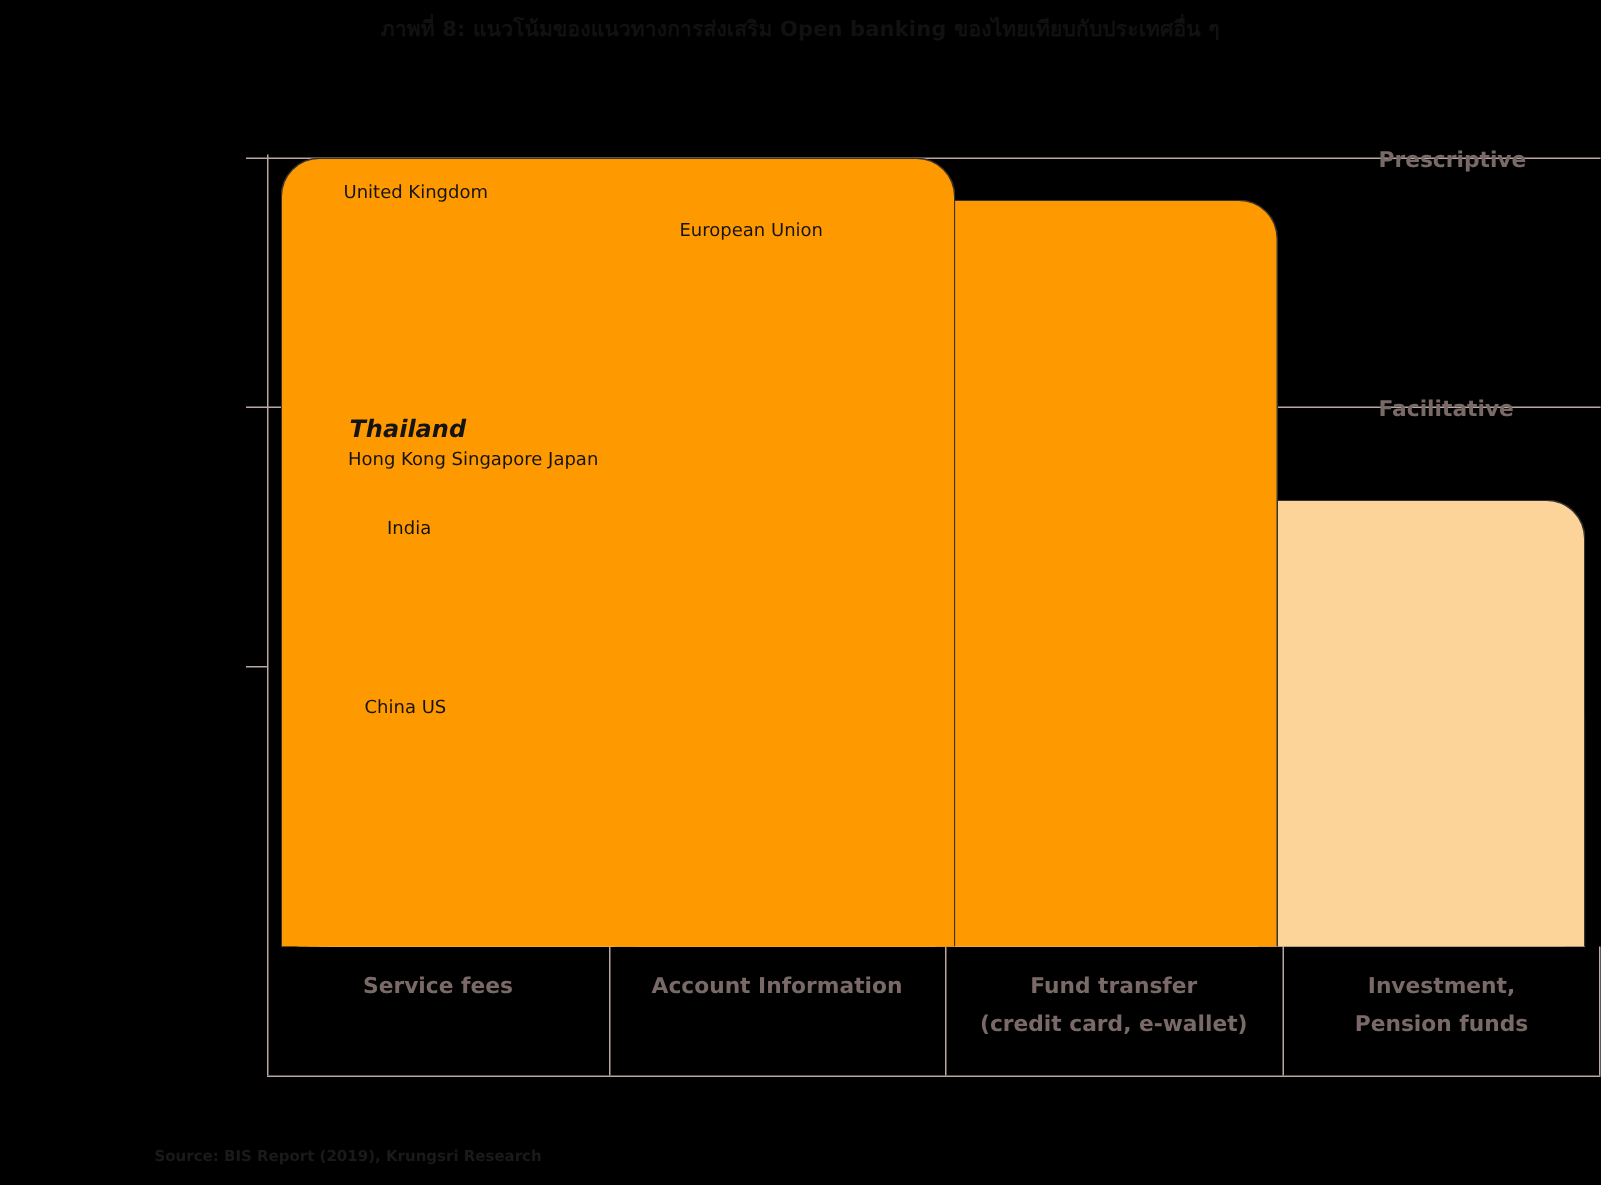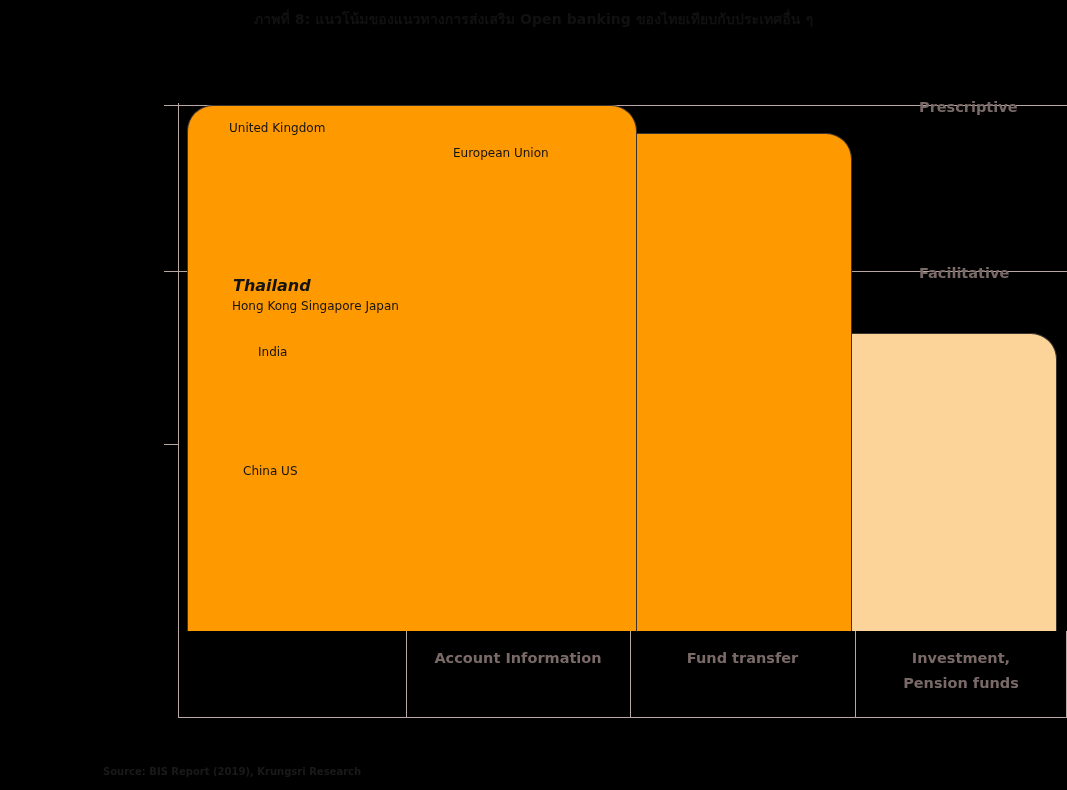--- a/index.html
+++ b/index.html
@@ -150,26 +150,28 @@
       <div class="tickmark" style="top: 444px;"></div>
       <div class="y-tick-label" style="top: 438px;">Market-driven</div>
     </div>
 
   <div id="cat-layer">
       <div class="cat-sep" style="left: 406px;"></div>
       <div class="cat-sep" style="left: 630px;"></div>
       <div class="cat-sep" style="left: 855px;"></div>
       <div class="cat-sep" style="left: 1066px;"></div>
       <div class="cat-label" style="left: 178px; width: 228px;">
+        <div>Service fees</div>
       </div>
       <div class="cat-label" style="left: 406px; width: 224px;">
         <div>Account Information</div>
       </div>
       <div class="cat-label" style="left: 630px; width: 225px;">
         <div>Fund transfer</div>
+        <div>(credit card, e-wallet)</div>
       </div>
       <div class="cat-label" style="left: 855px; width: 212px;">
         <div>Investment,</div>
         <div>Pension funds</div>
       </div>
     </div>
   <div class="axis-bottom"></div>
 
   <div class="source-note">Source: BIS Report (2019), Krungsri Research</div>
 </div>

